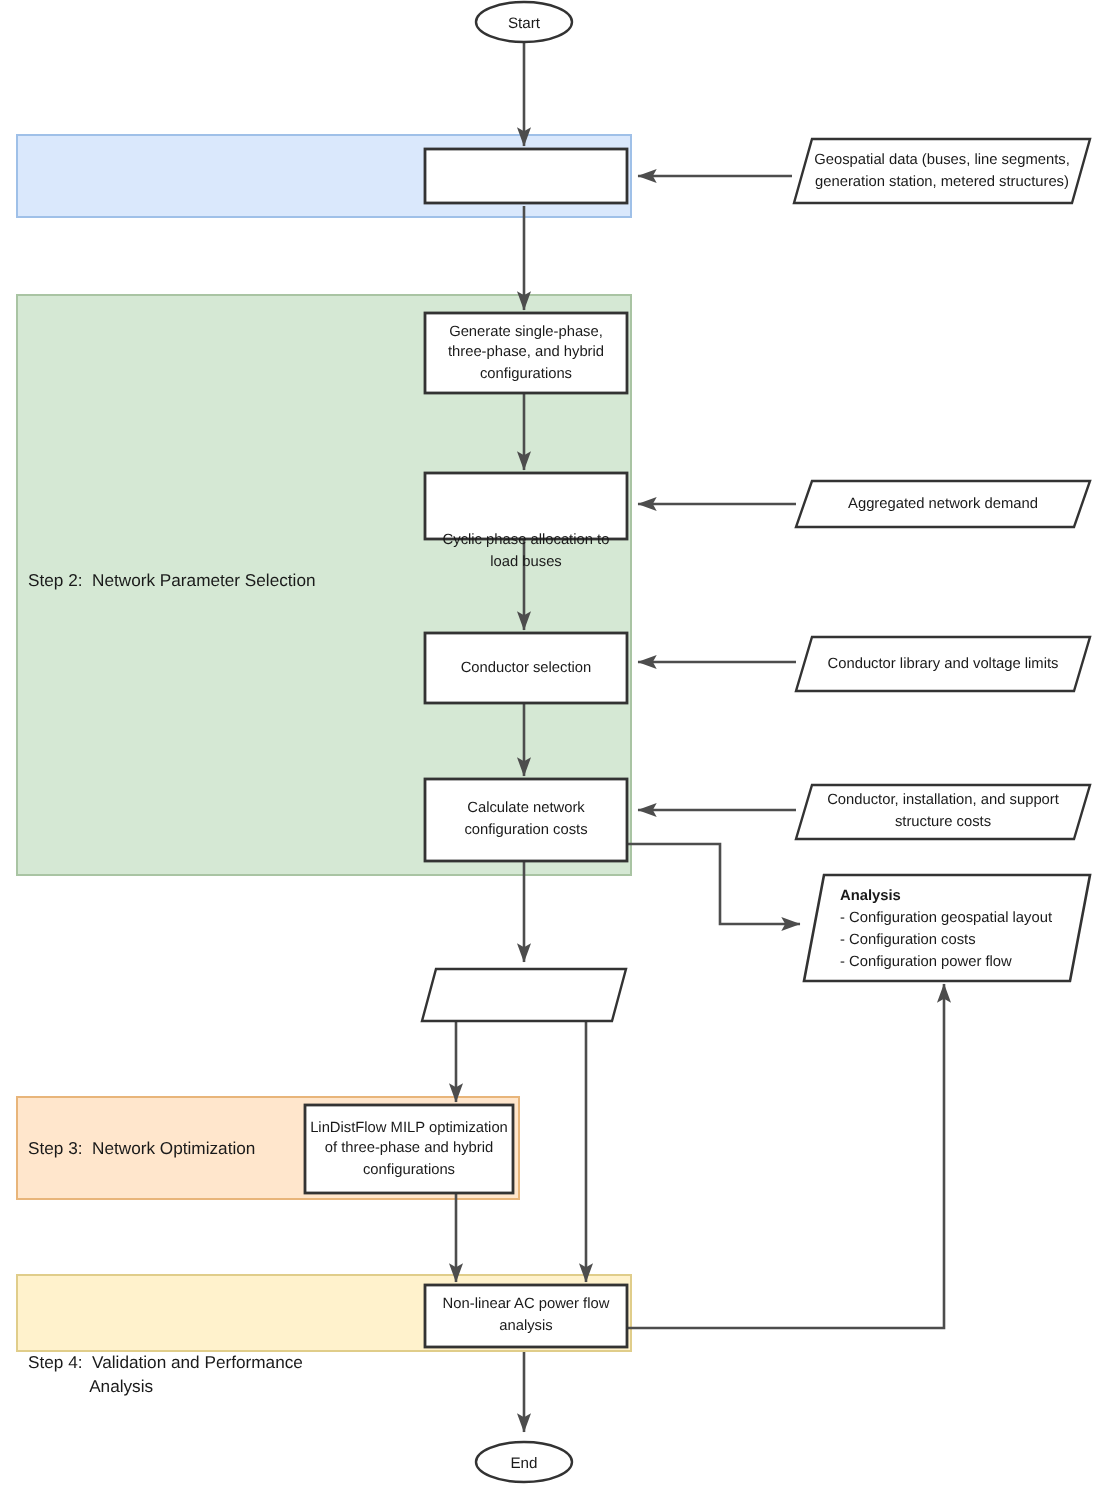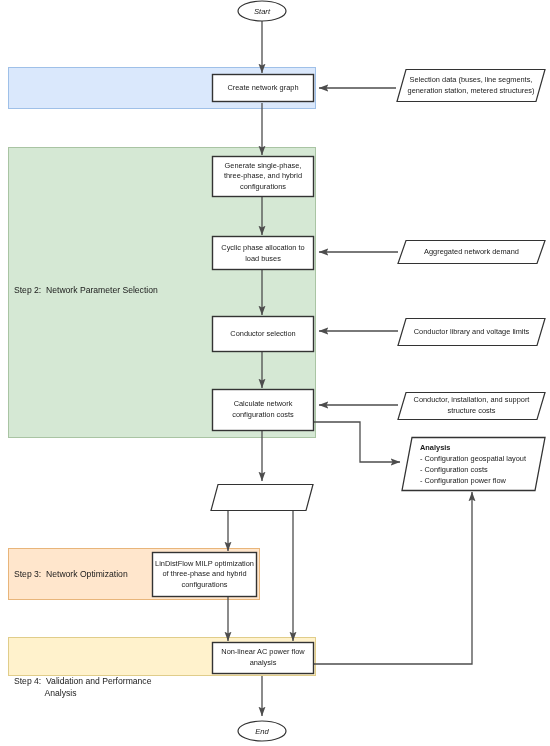--- a/index.html
+++ b/index.html
@@ -42,21 +42,20 @@
     line-height: 1.42;
     pointer-events: none;
   }
   .term-text {
     position: absolute;
     display: flex;
     align-items: center;
     justify-content: center;
     font-size: 7.6px;
     color: #1a1a1a;
-    font-style: italic;
   }
   .results-text {
     position: absolute;
     font-size: 7.4px;
     color: #1a1a1a;
     line-height: 1.5;
   }
   .results-title {
     font-weight: bold;
   }
@@ -130,29 +129,28 @@
   </svg>
 
   <div class="band-label" style="left:14px; top:284px; width:200px;">Step 2:  Network Parameter Selection</div>
   <div class="band-label" style="left:14px; top:568px; width:140px;">Step 3:  Network Optimization</div>
   <div class="band-label" style="left:14px; top:644px; width:200px;margin-top:31px;">Step 4:  Validation and Performance
              Analysis</div>
 
   <div class="term-text" style="left:238px; top:1px; width:48px; height:20px;">Start</div>
   <div class="term-text" style="left:238px; top:721px; width:48px; height:20px;">End</div>
 
-  <div class="node-text" style="left:214px; top:75px; width:98px; height:26px;">Create network graph</div>
   <div class="node-text" style="left:215px; top:157px; width:96px; height:39px;">Generate single-phase, three-phase, and hybrid configurations</div>
-  <div class="node-text" style="left:215px; top:229px; width:96px; height:49px;">Cyclic phase allocation to load buses</div>
+  <div class="node-text" style="left:215px; top:251px; width:96px; height:49px;">Cyclic phase allocation to load buses</div>
   <div class="node-text" style="left:215px; top:317px; width:96px; height:34px;">Conductor selection</div>
   <div class="node-text" style="left:215px; top:390px; width:96px; height:40px;">Calculate network configuration costs</div>
   <div class="node-text" style="left:155px; top:553px; width:99px; height:43px;">LinDistFlow MILP optimization of three-phase and hybrid configurations</div>
   <div class="node-text" style="left:215px; top:643px; width:96px; height:30px;">Non-linear AC power flow analysis</div>
 
-  <div class="node-text" style="left:403px; top:70px; width:136px; height:31px;">Selection data (buses, line segments, generation station, metered structures)</div>
+  <div class="node-text" style="left:403px; top:70px; width:136px; height:31px;">Geospatial data (buses, line segments, generation station, metered structures)</div>
   <div class="node-text" style="left:404px; top:241px; width:135px; height:22px;">Aggregated network demand</div>
   <div class="node-text" style="left:404px; top:319px; width:135px; height:26px;">Conductor library and voltage limits</div>
   <div class="node-text" style="left:404px; top:393px; width:135px; height:26px;">Conductor, installation, and support structure costs</div>
 
   <div class="results-text" style="left:420px; top:442px; width:124px;">
     <div class="results-title">Analysis</div>
     <div>- Configuration geospatial layout</div>
     <div>- Configuration costs</div>
     <div>- Configuration power flow</div>
   </div>

